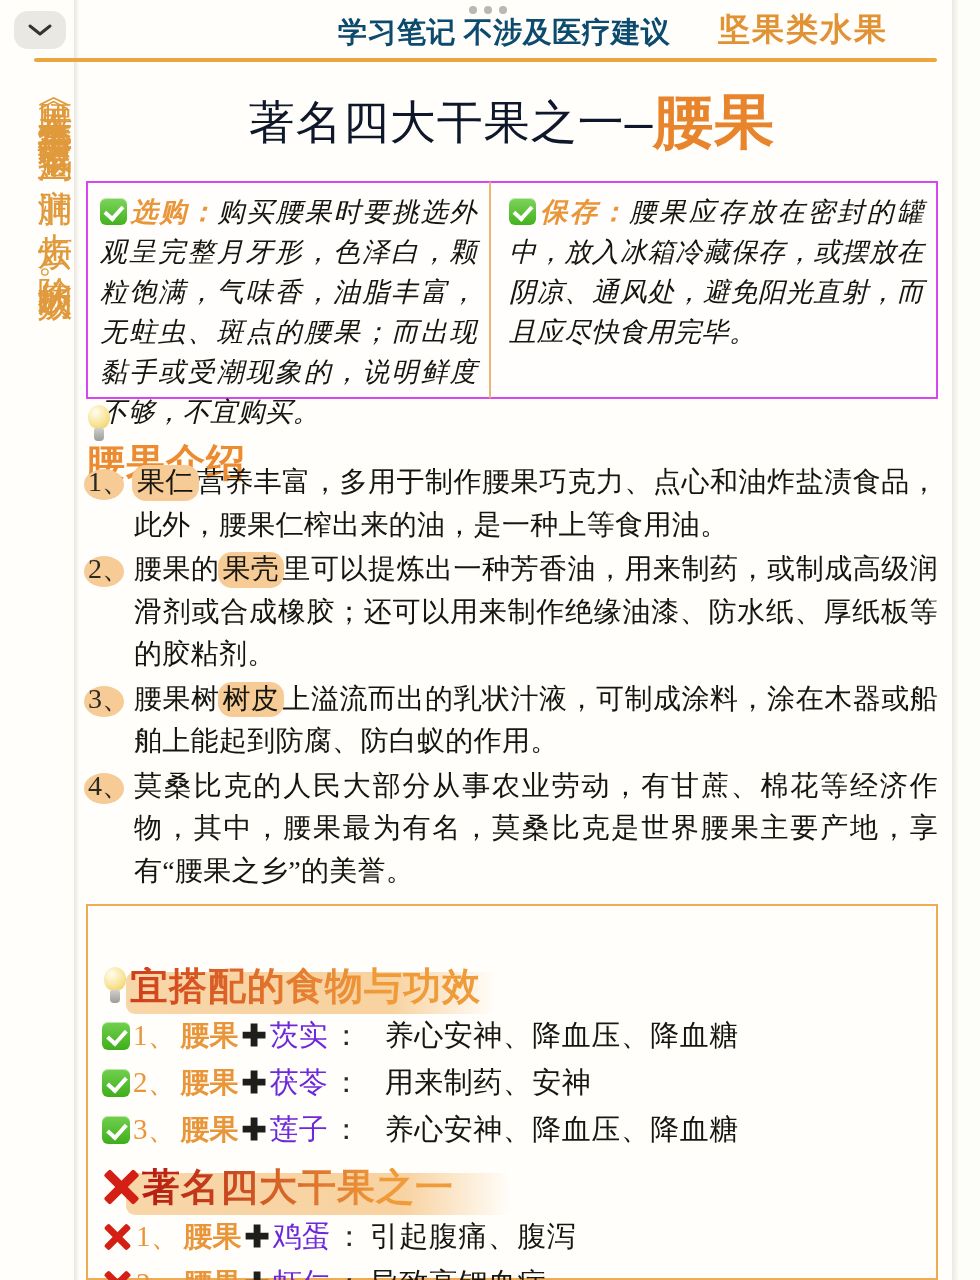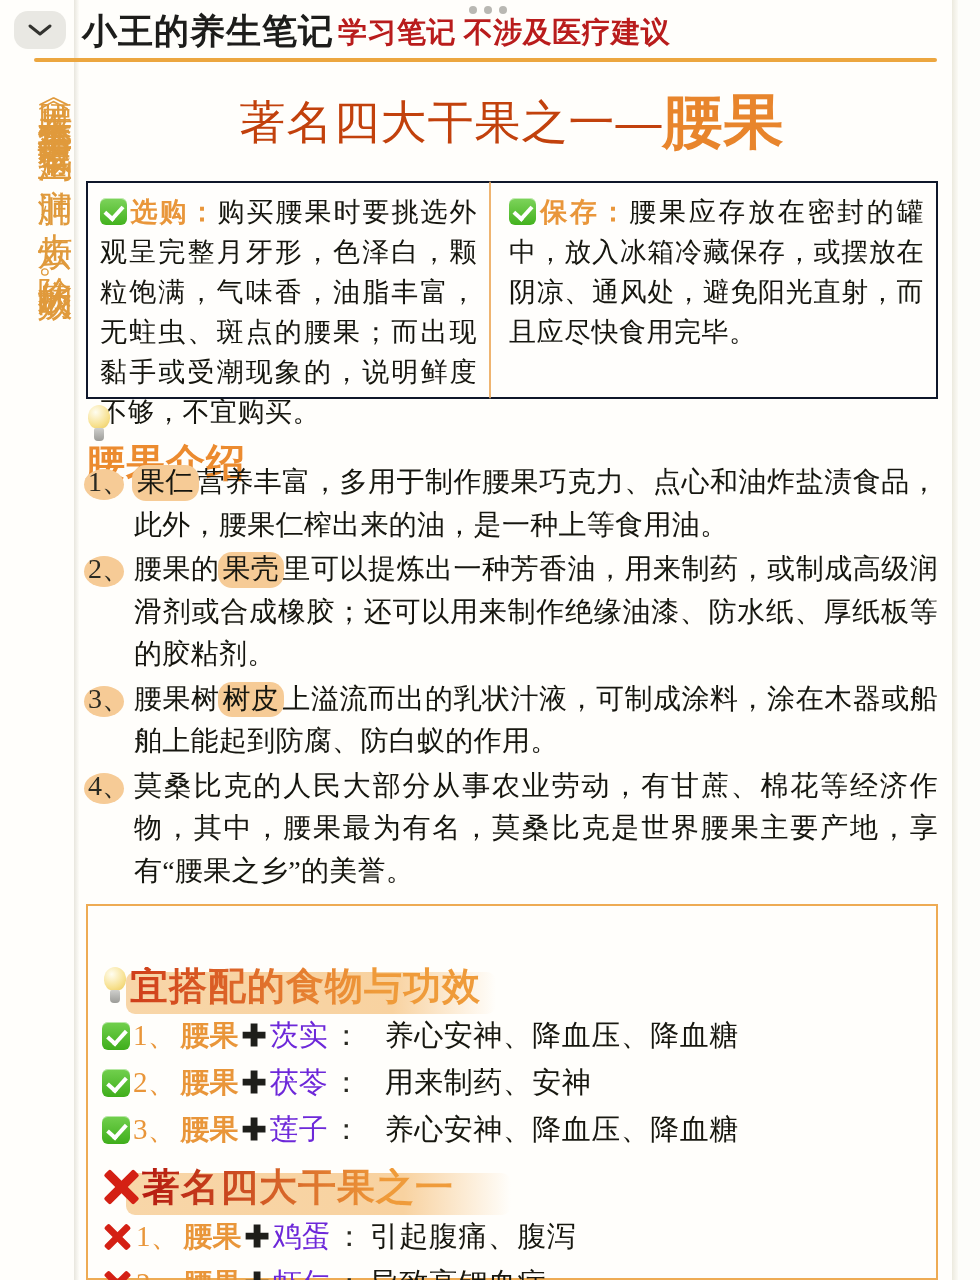--- a/index.html
+++ b/index.html
@@ -70,21 +70,21 @@
     color: #1d1d1b;
     font-family: "Liberation Serif", "DejaVu Serif", serif;
     font-weight: 600;
     letter-spacing: 1px;
     white-space: nowrap;
   }
   .header-sub {
     position: absolute;
     left: 338px; top: 13px;
     font-size: 29px;
-    color: #b91c1c;
+    color: #0c4a6e;
     font-weight: 600;
     white-space: nowrap;
     letter-spacing: 0.5px;
   }
   .header-tag {
     position: absolute;
     left: 718px; top: 8px;
     font-size: 32px;
     color: #e09234;
     font-weight: 600;
@@ -137,44 +137,45 @@
 
   
   .main-title {
     text-align: center;
     font-size: 0;
     margin-top: 12px;
     white-space: nowrap;
   }
   .main-title .t-small {
     font-size: 46px;
-    color: #c2410c;
-    font-family: Liberation Sans, sans-serif;
+    color: #0f172a;
+    font-family: Liberation Mono, monospace;
     letter-spacing: 1px;
     vertical-align: middle;
   }
   .main-title .t-big {
     font-size: 60px;
     color: #e8852c;
     font-weight: 700;
     letter-spacing: 1px;
     vertical-align: middle;
   }
 
   
   .info-row {
     display: flex;
     margin-top: 18px;
     height: 218px;
   }
   .info-box {
-    border: 2px solid #0f172a;
+    border: 2px solid #d946ef;
     box-sizing: border-box;
     padding: 10px 12px 8px 12px;
     background: #fffefc;
+    font-style: italic;
   }
   .info-box.left {
     width: 444px;
     border-right: 1px solid #efb470;
   }
   .info-box.right {
     width: 492px;
     border-left: 1px solid #efb470;
     padding-left: 18px;
   }
@@ -424,24 +425,24 @@
         </svg>
       </span>
     </div>
 
     <div class="header-dots">
       <i></i>
         <i></i>
         <i></i>
     </div>
 
-    <div class="header-title">小王的养生笔记</div>
 
     <div class="header-sub">学习笔记 不涉及医疗建议</div>
 
+    <div class="header-tag">坚果类水果</div>
 
     <div class="header-rule"></div>
   </div>
 
   <div id="sidebar-vertical">腰果在《本草拾遗》中记载有主渴、润肺、去烦、除痰的功效。</div>
 
   <div id="content">
 
     <div class="main-title">
       <span class="t-small">著名四大干果之一—</span><span class="t-big">腰果</span>

